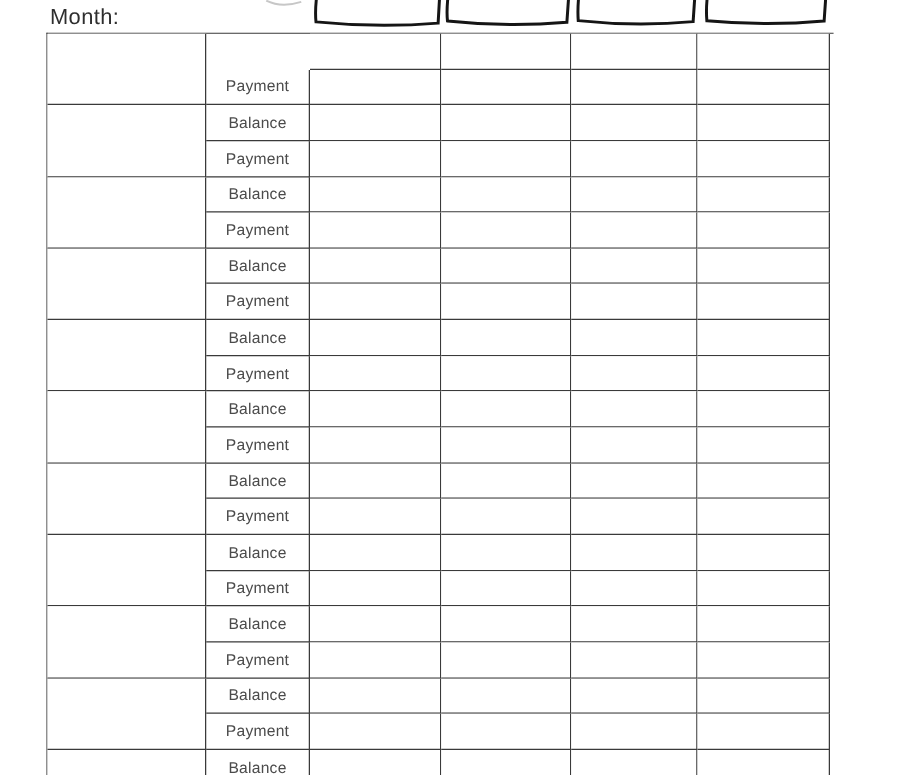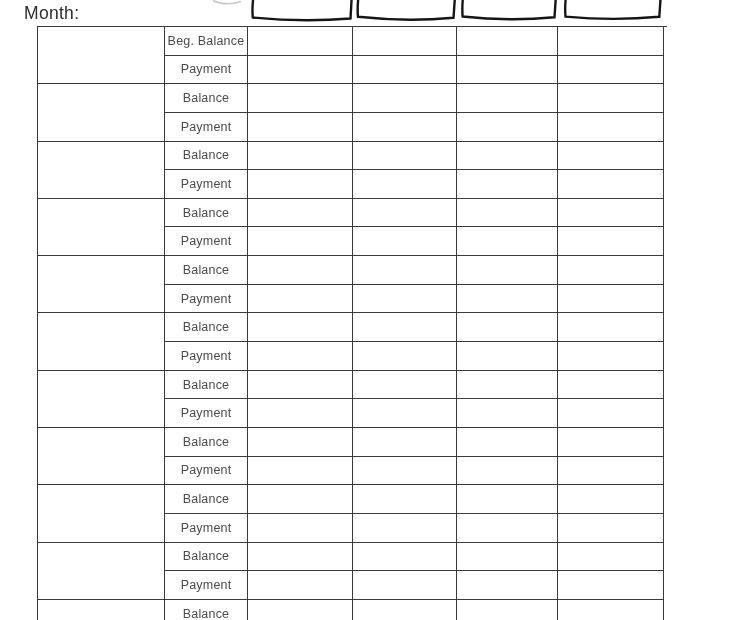--- a/index.html
+++ b/index.html
@@ -9,21 +9,21 @@
   }
   html,body{margin:0;padding:0;background:#fff;}
   .canvas{
     position:relative;
     width:735px;height:620px;
     background:#fff;
     overflow:hidden;
     font-family:"Liberation Sans", sans-serif;
   }
   .month{
-    position:absolute;left:24px;top:0px;
+    position:absolute;left:40px;top:0px;
     height:26px;line-height:26px;
     font-size:17.5px;color:var(--title);
     letter-spacing:0.3px;
   }
   .topsvg{position:absolute;left:0;top:0;}
   .table-wrap{
     position:absolute;left:37px;top:26px;
     width:630px;height:594px;
     overflow:hidden;
   }
@@ -60,21 +60,20 @@
 
     <path d="M 254 -8 C 252.5 2 252 10 252.8 17.5 Q 302 22.5 350.5 18.5 L 352 -8" fill="none" stroke="#151515" stroke-width="2.4" stroke-linecap="square"></path>
     <path d="M 359 -8 C 357.8 1 357.2 10 358 16.8 Q 406 22 453.5 17.8 L 455.3 -8" fill="none" stroke="#151515" stroke-width="2.4" stroke-linecap="square"></path>
     <path d="M 463.5 -8 C 462.3 2 462 9 462.6 16.5 Q 509 21.5 554.5 17.3 L 556.2 -8" fill="none" stroke="#151515" stroke-width="2.4" stroke-linecap="square"></path>
     <path d="M 566.5 -8 C 565.2 1 564.8 9 565.5 16.6 Q 613 21 659.3 16.8 L 661 -8" fill="none" stroke="#151515" stroke-width="2.4" stroke-linecap="square"></path>
   </svg>
 
   <div class="table-wrap">
     <div class="grid">
         <div class="cell name-cell" style="grid-area: 1 / 1 / span 2;"></div>
-        <div class="cell label-cell" style="grid-area: 1 / 2;">Beg. Balance</div>
         <div class="cell data-cell" style="grid-area: 1 / 3;"></div>
         <div class="cell data-cell" style="grid-area: 1 / 4;"></div>
         <div class="cell data-cell" style="grid-area: 1 / 5;"></div>
         <div class="cell data-cell" style="grid-area: 1 / 6;"></div>
         <div class="cell label-cell" style="grid-area: 2 / 2;">Payment</div>
         <div class="cell data-cell" style="grid-area: 2 / 3;"></div>
         <div class="cell data-cell" style="grid-area: 2 / 4;"></div>
         <div class="cell data-cell" style="grid-area: 2 / 5;"></div>
         <div class="cell data-cell" style="grid-area: 2 / 6;"></div>
         <div class="cell name-cell" style="grid-area: 3 / 1 / span 2;"></div>

